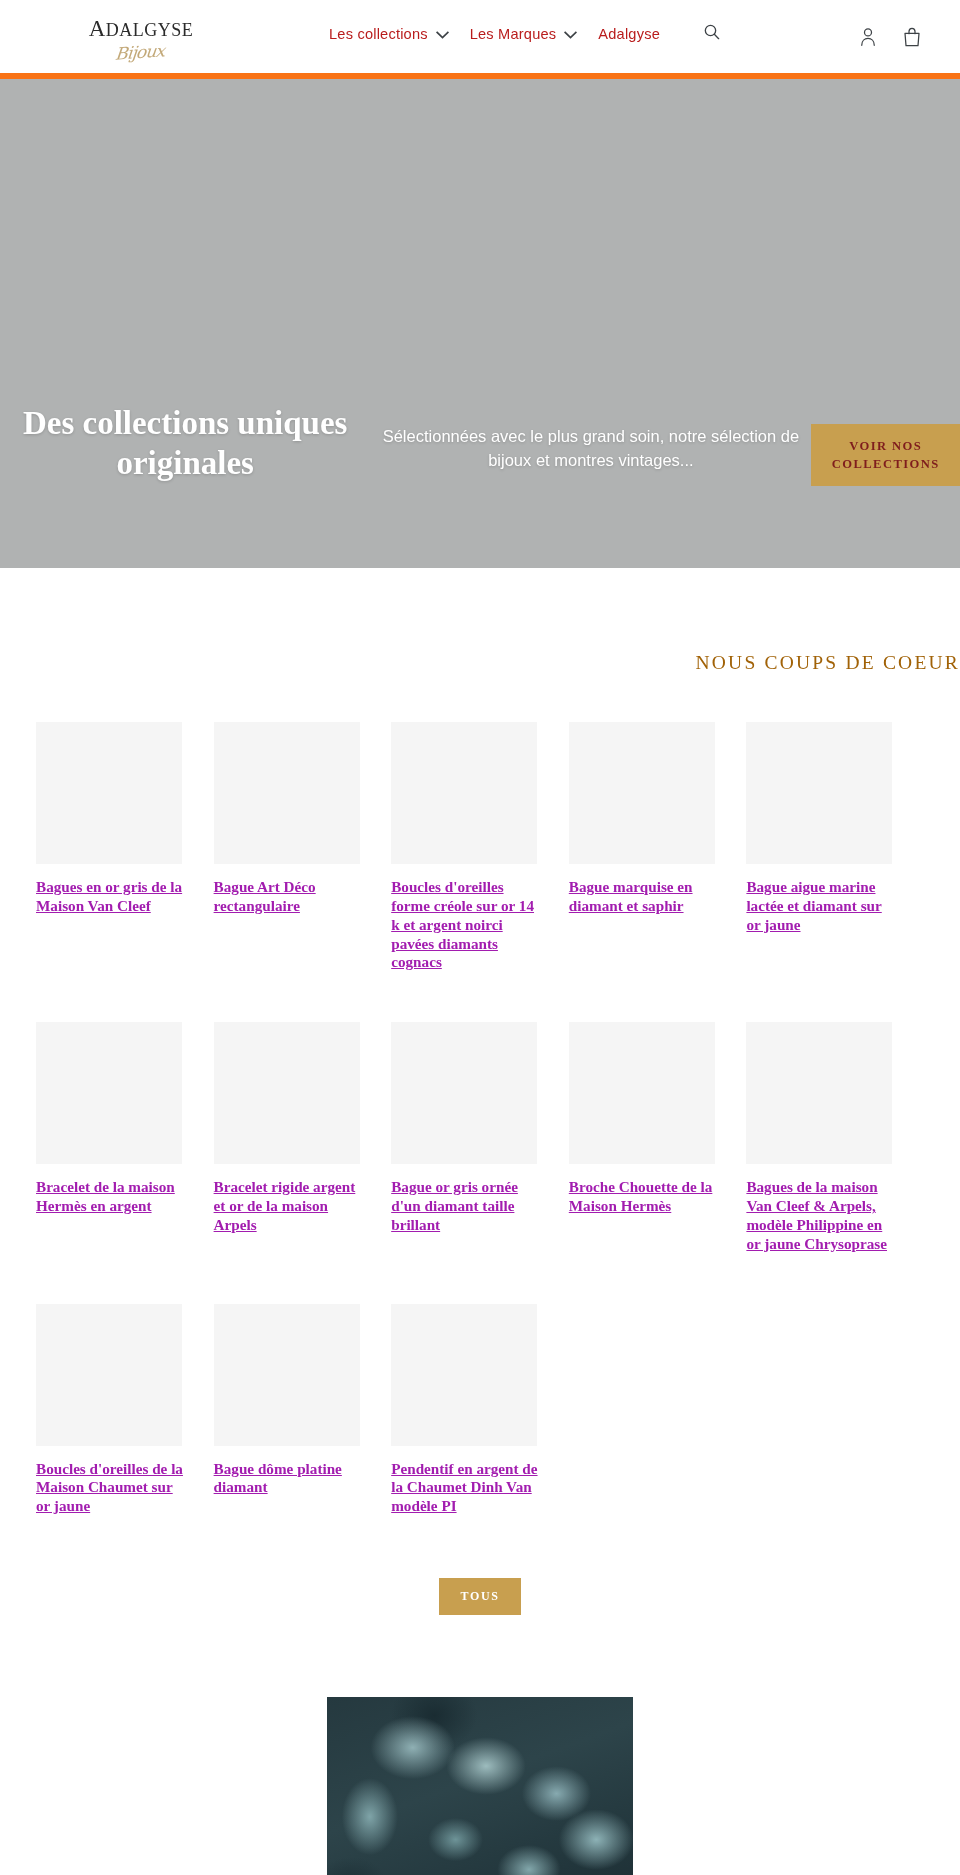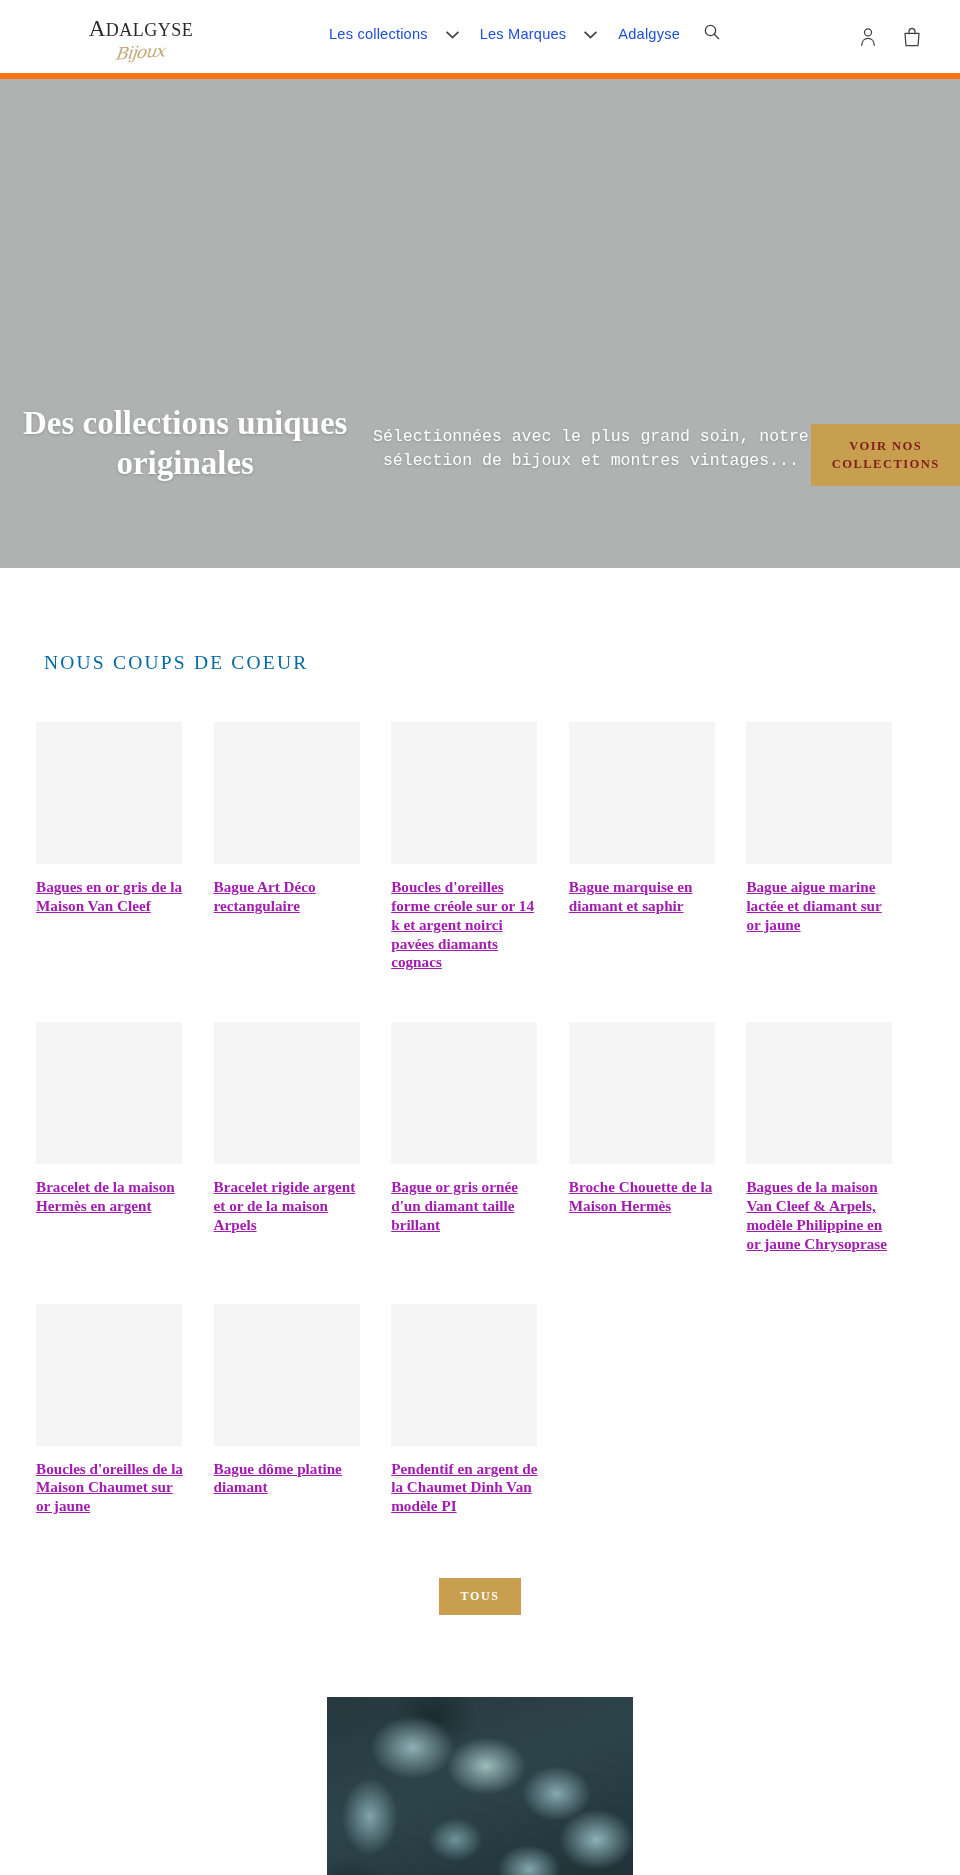--- a/index.html
+++ b/index.html
@@ -53,23 +53,23 @@
     position: absolute;
     left: 329px;
     top: 26px;
     display: flex;
     align-items: center;
     gap: 21px;
   }
   .nav-item {
     display: flex;
     align-items: center;
-    gap: 18px;
+    gap: 8px;
     font-size: 14.6px;
-    color: #1d4ed8;
+    color: #b91c1c;
     letter-spacing: 0.2px;
     cursor: pointer;
     white-space: nowrap;
   }
   .chev {
     display: inline-block;
     width: 13px;
     height: 8px;
     position: relative;
     top: 1px;
@@ -108,21 +108,21 @@
   .hero-title {
     font-family: "Liberation Serif", serif;
     font-weight: bold;
     font-size: 33px;
     color: #ffffff;
     text-shadow: 0 1px 3px rgba(0,0,0,0.18);
     line-height: 1.2;
     text-align: center;
   }
   .hero-sub {
-    font-family: Liberation Mono, monospace;
+    font-family: Liberation Sans, sans-serif;
     font-size: 16.5px;
     color: #ffffff;
     text-shadow: 0 1px 3px rgba(0,0,0,0.18);
     text-align: center;
     width: 560px;
     line-height: 1.45;
     margin-top: 10px;
   }
   .hero-btn {
     margin-top: 23px;
@@ -139,25 +139,25 @@
     border: none;
     cursor: pointer;
   }
 
   
   .section {
     background: #ffffff;
     padding-top: 84px;
   }
   .section-title {
-    text-align: left;
+    text-align: right;
     font-family: "Liberation Serif", serif;
     font-size: 19.5px;
     letter-spacing: 2.2px;
-    color: #0369a1;
+    color: #a16207;
     margin-bottom: 48px;
     margin-left: 44px;
   }
 
   .grid {
     width: 888px;
     margin: 0 auto;
     display: flex;
     flex-wrap: wrap;
   }

